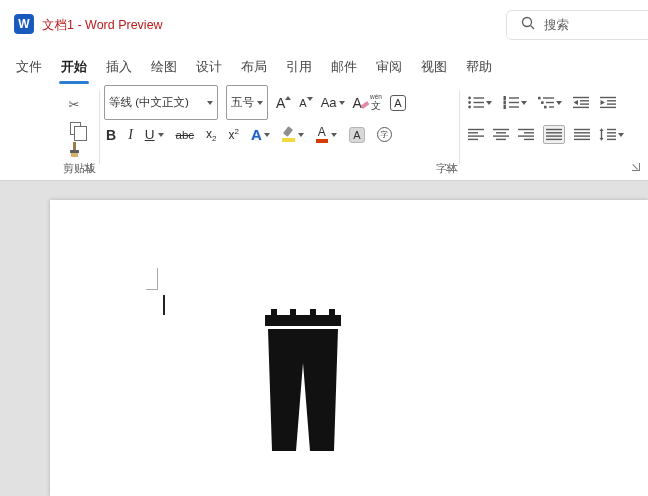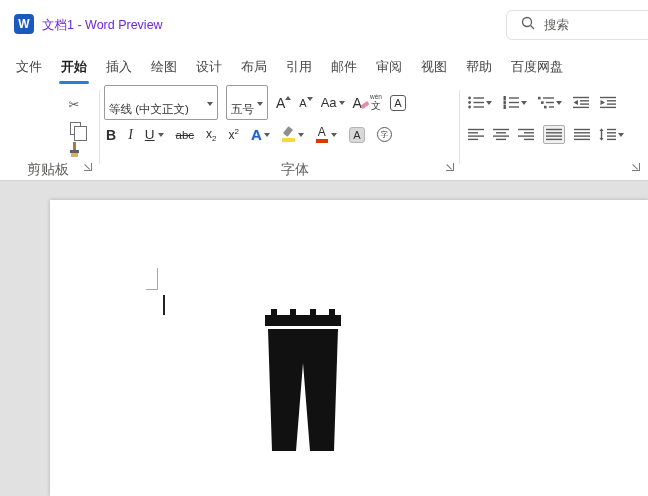--- a/index.html
+++ b/index.html
@@ -6,34 +6,34 @@
   html,body { width:648px; height:496px; }
   body {
     position:relative; overflow:hidden; background:#fff;
     font-family:"Liberation Sans","DejaVu Sans",sans-serif;
     color:#323130; -webkit-user-select:none; user-select:none;
   }
   
   .titlebar { position:absolute; top:0; left:0; right:0; height:50px; background:#fff; }
   .word-logo { position:absolute; left:14px; top:14px; width:20px; height:20px; background:#185abd;
     border-radius:4px; color:#fff; font-weight:700; font-size:12px; display:flex; align-items:center; justify-content:center; }
-  .doc-title { position:absolute; left:42px; top:17px; font-size:12.5px; color:#6d28d9; }
+  .doc-title { position:absolute; left:42px; top:17px; font-size:12.5px; color:#b91c1c; }
   .search-pill { position:absolute; left:506px; top:10px; width:170px; height:30px; border:1px solid #e1e1e1;
     border-radius:6px; background:#fff; display:flex; align-items:center; gap:9px; padding-left:14px; }
   .search-label { font-size:12.5px; color:#605e5c; }
   
   .tabrow { position:absolute; top:50px; left:0; right:0; height:34px; background:#fff;
     display:flex; align-items:stretch; padding-left:16px; gap:19px; }
   .tab { font-size:13px; color:#444; display:flex; align-items:center; position:relative; cursor:default; white-space:nowrap; }
   .tab.active { color:#222; font-weight:600; }
   .tab.active::after { content:""; position:absolute; left:-2px; right:-2px; bottom:0; height:3px; border-radius:2px; background:#2b7cd3; }
   
   .ribbon { position:absolute; top:84px; left:0; right:0; height:97px; background:#fff; border-bottom:1px solid #d4d4d4; }
   .vdiv { position:absolute; top:6px; height:74px; width:1px; background:#e3e3e3; }
-  .group-label { position:absolute; top:77px; font-size:14px; color:#605e5c; text-align:center; }
+  .group-label { position:absolute; top:77px; font-size:11px; color:#605e5c; text-align:right; }
   .launcher { position:absolute; width:8px; height:8px; border-right:1px solid #7a7a7a; border-bottom:1px solid #7a7a7a; top:79px; }
   .launcher-diag { position:absolute; left:1px; top:1px; width:7px; height:1px; background:#7a7a7a; transform:rotate(45deg); transform-origin:0 0; }
   .dd { width:0; height:0; border-left:3px solid transparent; border-right:3px solid transparent; border-top:4px solid #5a5a5a; display:inline-block; }
   .tri-up { width:0; height:0; border-left:3px solid transparent; border-right:3px solid transparent; border-bottom:4px solid #5a5a5a; display:inline-block; }
   .btn { display:inline-flex; align-items:center; justify-content:center; border-radius:3px; cursor:default; }
   
   .paste-btn { position:absolute; left:8px; top:6px; width:46px; height:67px; display:flex; flex-direction:column;
     align-items:center; gap:3px; padding-top:4px; border-radius:4px; }
   .clipboard-icon { width:20px; height:26px; border:1.5px solid #6b5f5a; border-radius:2px; position:relative; background:#fff; }
   .clipboard-icon .clip { position:absolute; top:-3px; left:50%; transform:translateX(-50%); width:10px; height:5px; background:#6b5f5a; border-radius:1px; }
@@ -43,21 +43,21 @@
   .scissors { font-size:13px; color:#5a5a5a; font-family:"DejaVu Sans",sans-serif; }
   .copy-icon { position:relative; width:11px; height:13px; border:1.2px solid #6e6e6e; background:transparent; margin:2px 0 0 2px; }
   .copy-icon::after { content:""; position:absolute; left:3px; top:3px; width:11px; height:13px; border:1.2px solid #6e6e6e; background:#fff; }
   .fp { display:flex; flex-direction:column; align-items:center; margin-top:1px; }
   .fp-handle { width:3px; height:8px; background:#a07a4c; }
   .fp-ferrule { width:9px; height:3px; background:#605e5c; }
   .fp-bristle { width:7px; height:4px; background:#d7b06a; }
   
   .font-row1 { position:absolute; left:104px; top:7px; height:23px; display:flex; align-items:center; gap:8px; }
   .font-row2 { position:absolute; left:106px; top:39px; height:23px; display:flex; align-items:center; gap:12px; }
-  .combo { height:35px; border:1px solid #9b9b9b; border-radius:2px; background:#fff; display:flex; 
+  .combo { height:35px; border:1px solid #9b9b9b; border-radius:2px; background:#fff; display:flex; align-items:center;
     padding:16px 4px; font-size:11.5px; color:#333; white-space:nowrap; }
   .combo .dd { margin-left:auto; }
   .combo.name { width:114px; }
   .combo.size { width:42px;font-family:Liberation Serif, serif; }
   .glyph { color:#323130; }
   .grow-a { font-size:14px; } .shrink-a { font-size:11px; }
   .case-txt { font-size:13px; }
   .clear-fmt { position:relative; }
   .eraser { position:absolute; right:-7px; top:8px; width:8px; height:4px; background:#e48ba9; transform:rotate(-35deg); }
   .phonetic { display:flex; flex-direction:column; align-items:center; line-height:1; }
@@ -114,21 +114,20 @@
   <span class="tab active">开始</span>
   <span class="tab">插入</span>
   <span class="tab">绘图</span>
   <span class="tab">设计</span>
   <span class="tab">布局</span>
   <span class="tab">引用</span>
   <span class="tab">邮件</span>
   <span class="tab">审阅</span>
   <span class="tab">视图</span>
   <span class="tab">帮助</span>
-  <span class="tab">百度网盘</span>
 </div>
 
 <div class="ribbon">
 
   <div class="clip-small btn" style="top:10px;">
     <span class="scissors">✂</span>
   </div>
   <div class="clip-small btn" style="top:33px;">
     <span class="copy-icon"></span>
   </div>
@@ -207,21 +206,21 @@
     <span class="btn">
       <span class="stack">
           <span class="fc-letter">A</span>
           <span class="fc-bar"></span>
         </span>
       <span class="dd" style="margin-left:3px;"></span>
     </span>
     <span class="btn shading-a">A</span>
     <span class="btn enclose">字</span>
   </div>
-  <div class="group-label" style="left:116px;width:358px;">字体</div>
+  <div class="group-label" style="left:100px;width:358px;">字体</div>
   <span class="launcher" style="left:446px;">
       <span class="launcher-diag"></span>
     </span>
   <div class="vdiv" style="left:459px;"></div>
 
   <div class="para-row1">
     <span class="icon-btn">
       <svg class="pic" width="16" height="13" viewBox="0 0 16 13">
         <circle cx="1.6" cy="2" r="1.4"></circle>
           <line x1="5.5" y1="2" x2="16" y2="2"></line>

